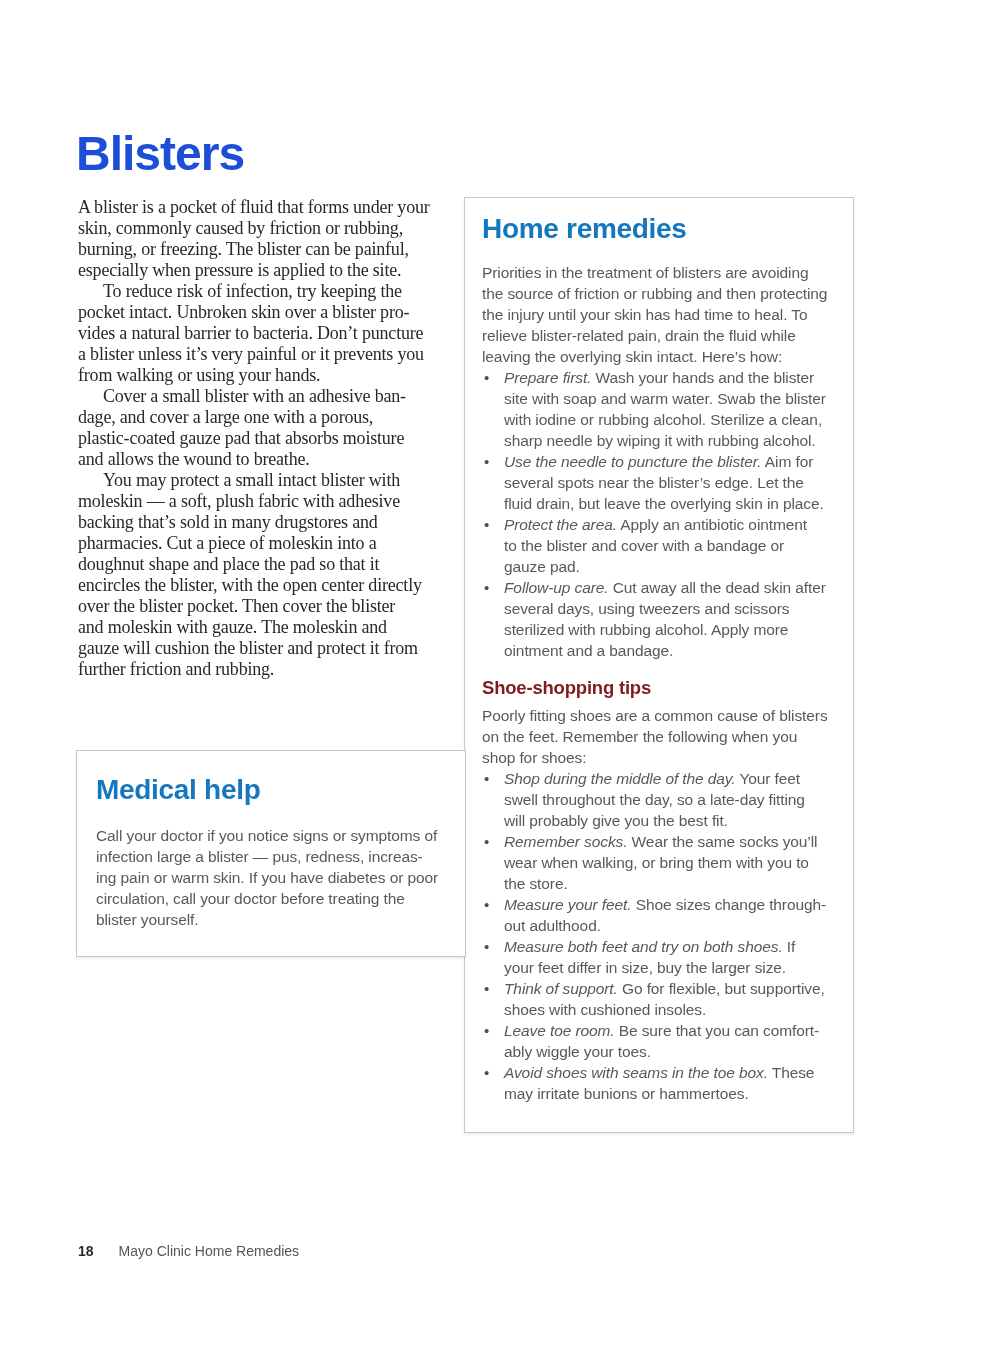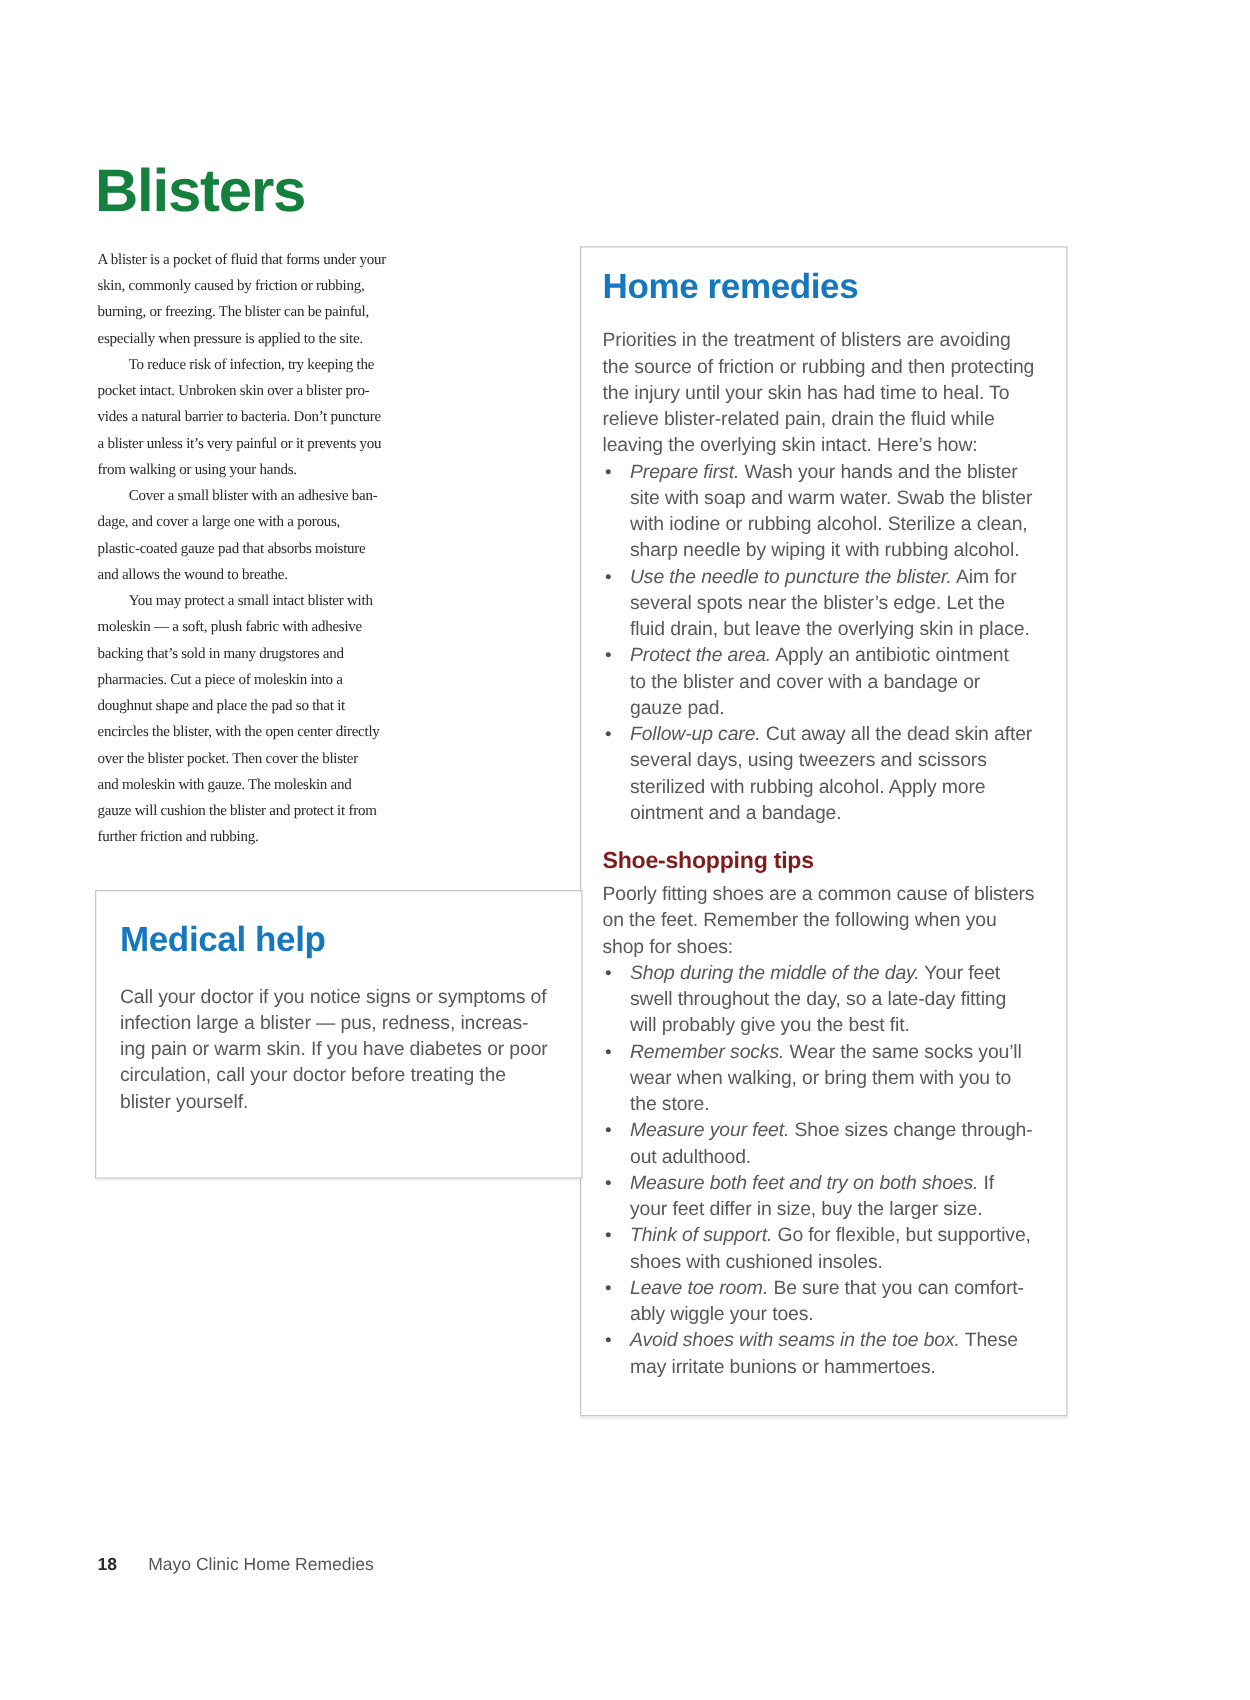--- a/index.html
+++ b/index.html
@@ -6,39 +6,39 @@
   #page {
     position:relative; width:1000px; height:1360px;
     background:#ffffff; overflow:hidden;
     font-family:"Liberation Sans", sans-serif;
   }
   
   .page-title {
     position:absolute; left:76px; top:130px; margin:0;
     font-family:"Liberation Sans", sans-serif;
     font-size:48px; font-weight:700; letter-spacing:-1px;
-    color:#15803d; line-height:1;
+    color:#1d4ed8; line-height:1;
   }
   
   .article {
     position:absolute; left:78px; top:197px; width:404px;
     font-family:"Liberation Serif", serif;
-    font-size:12px; line-height:21px; letter-spacing:-0.2px;
+    font-size:18px; line-height:21px; letter-spacing:-0.2px;
     color:#2b2727;
   }
   .article p { margin:0; white-space:pre; }
   .article p.indented { text-indent:25px; }
   
   .box {
     position:absolute; box-sizing:border-box;
     background:#ffffff;
     border:1px solid #c7c8ca;
     box-shadow:0 2px 2px rgba(0,0,0,0.07);
   }
-  .mh-box { left:76px; top:712px; width:390px; height:231px; padding:22px 14px 0 19px; }
+  .mh-box { left:76px; top:750px; width:390px; height:207px; padding:22px 14px 0 19px; }
   .hr-box { left:464px; top:197px; width:390px; height:936px; padding:14px 8px 0 17px; }
   .box-title {
     margin:0 0 18px 0;
     font-size:28px; font-weight:700; letter-spacing:-0.3px;
     color:#1577bd; line-height:34px;
   }
   .hr-box .box-title { margin-bottom:16px; }
   .sans-body, .bullets li {
     font-size:15.5px; line-height:21px; letter-spacing:-0.1px;
     color:#58595b;

